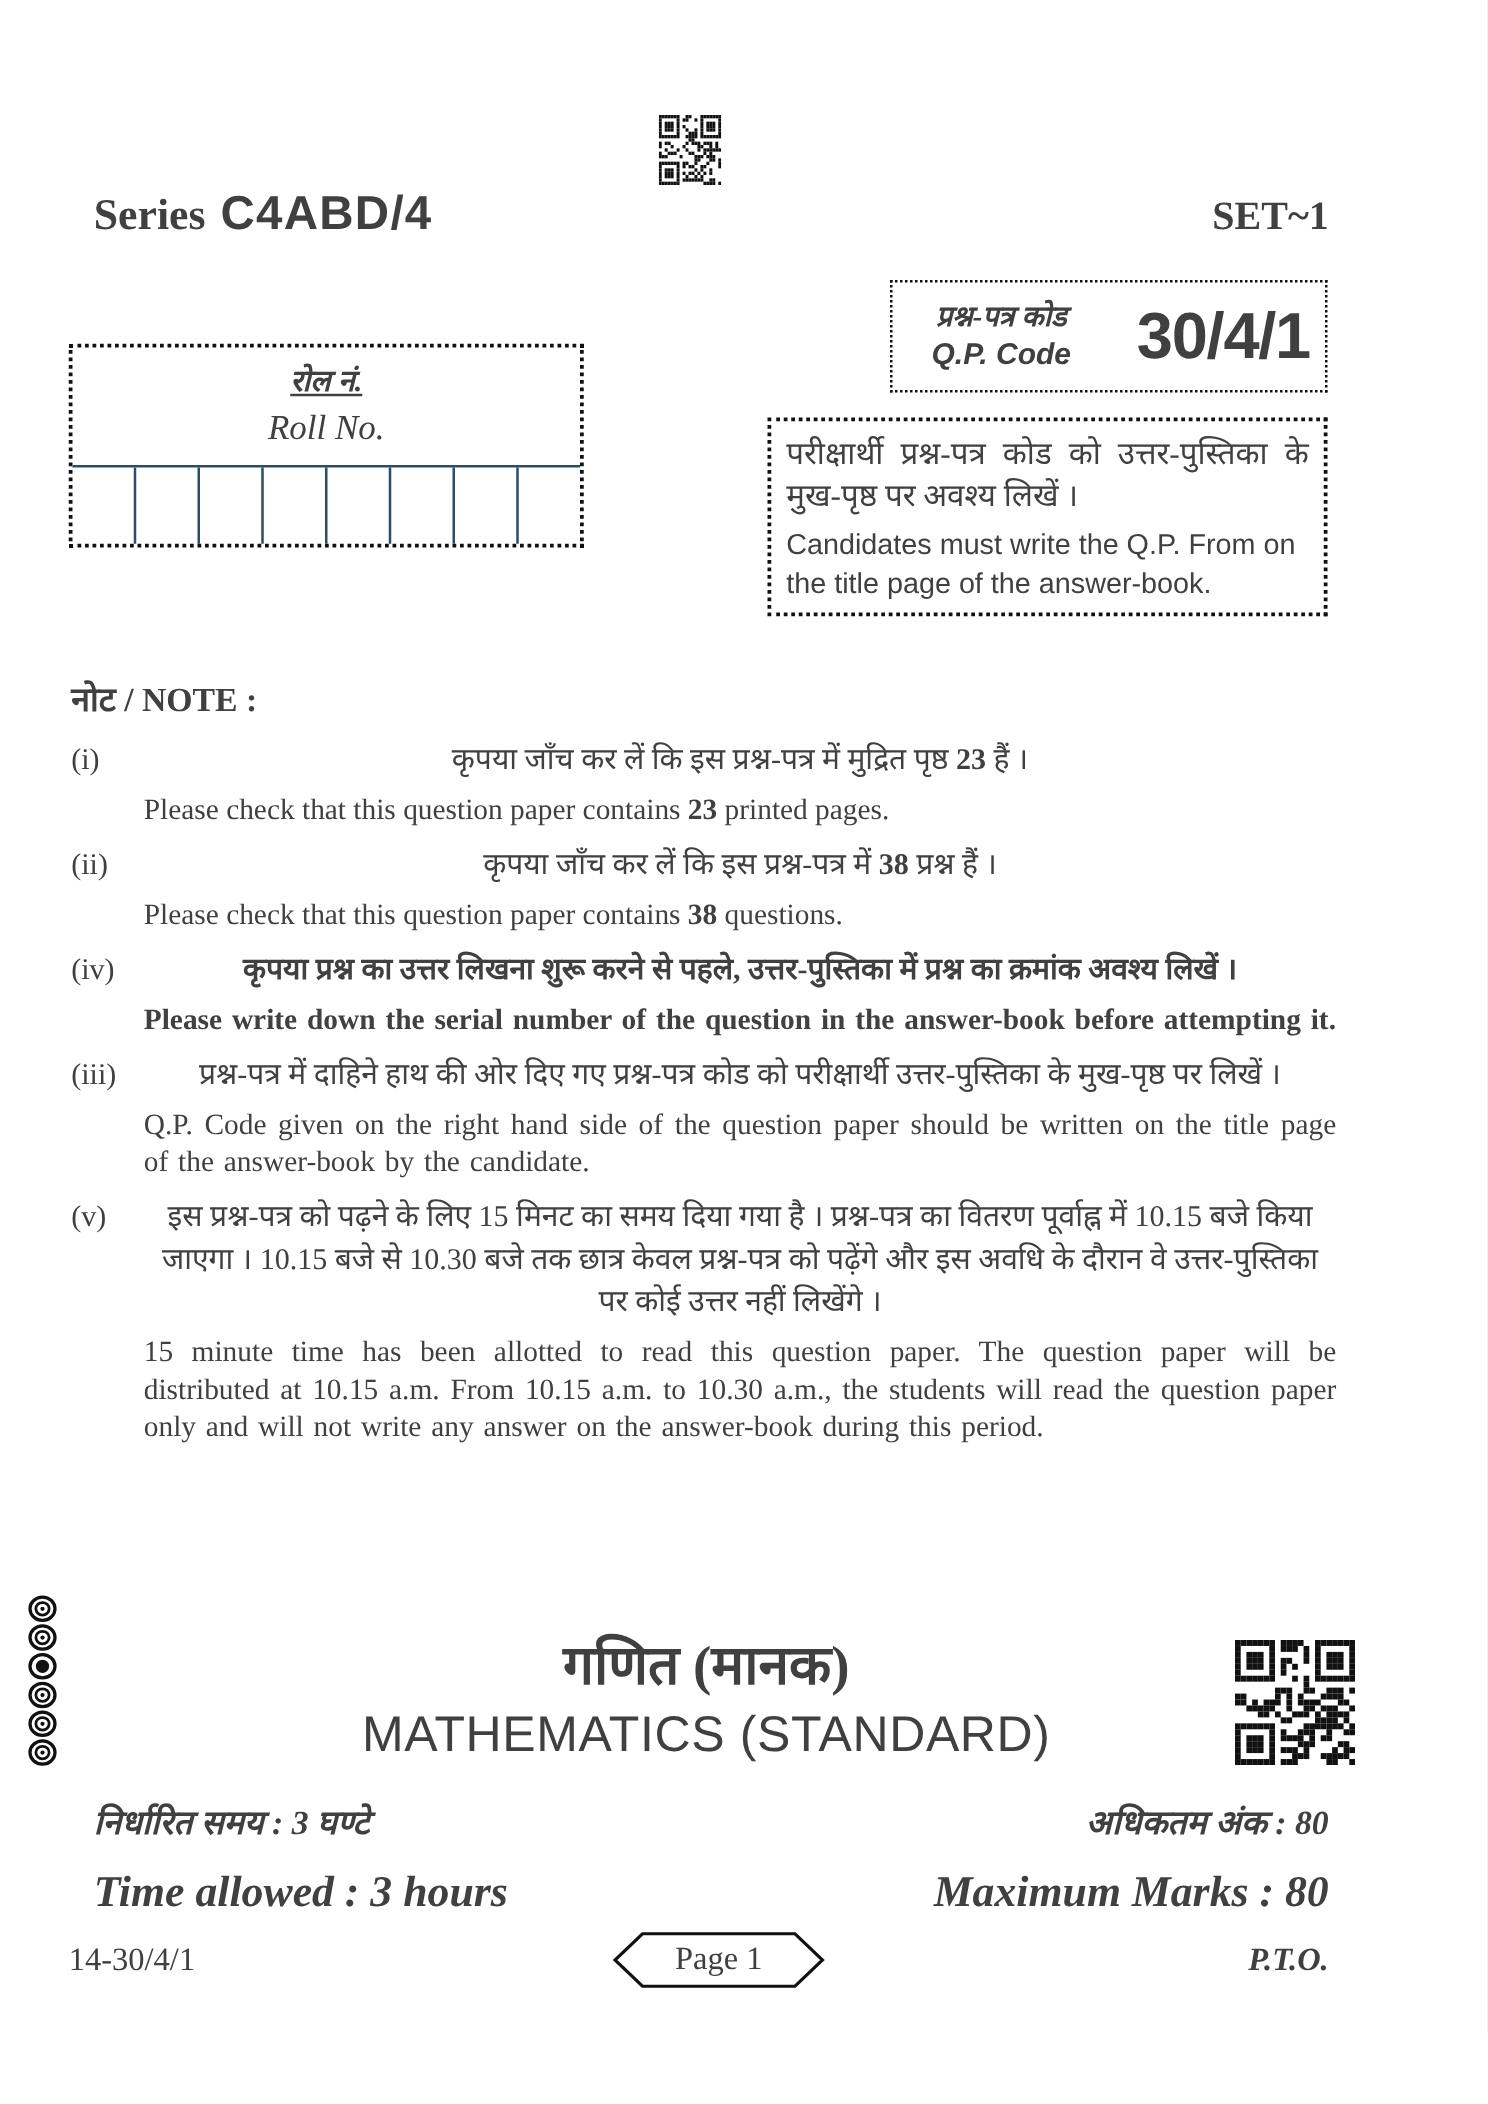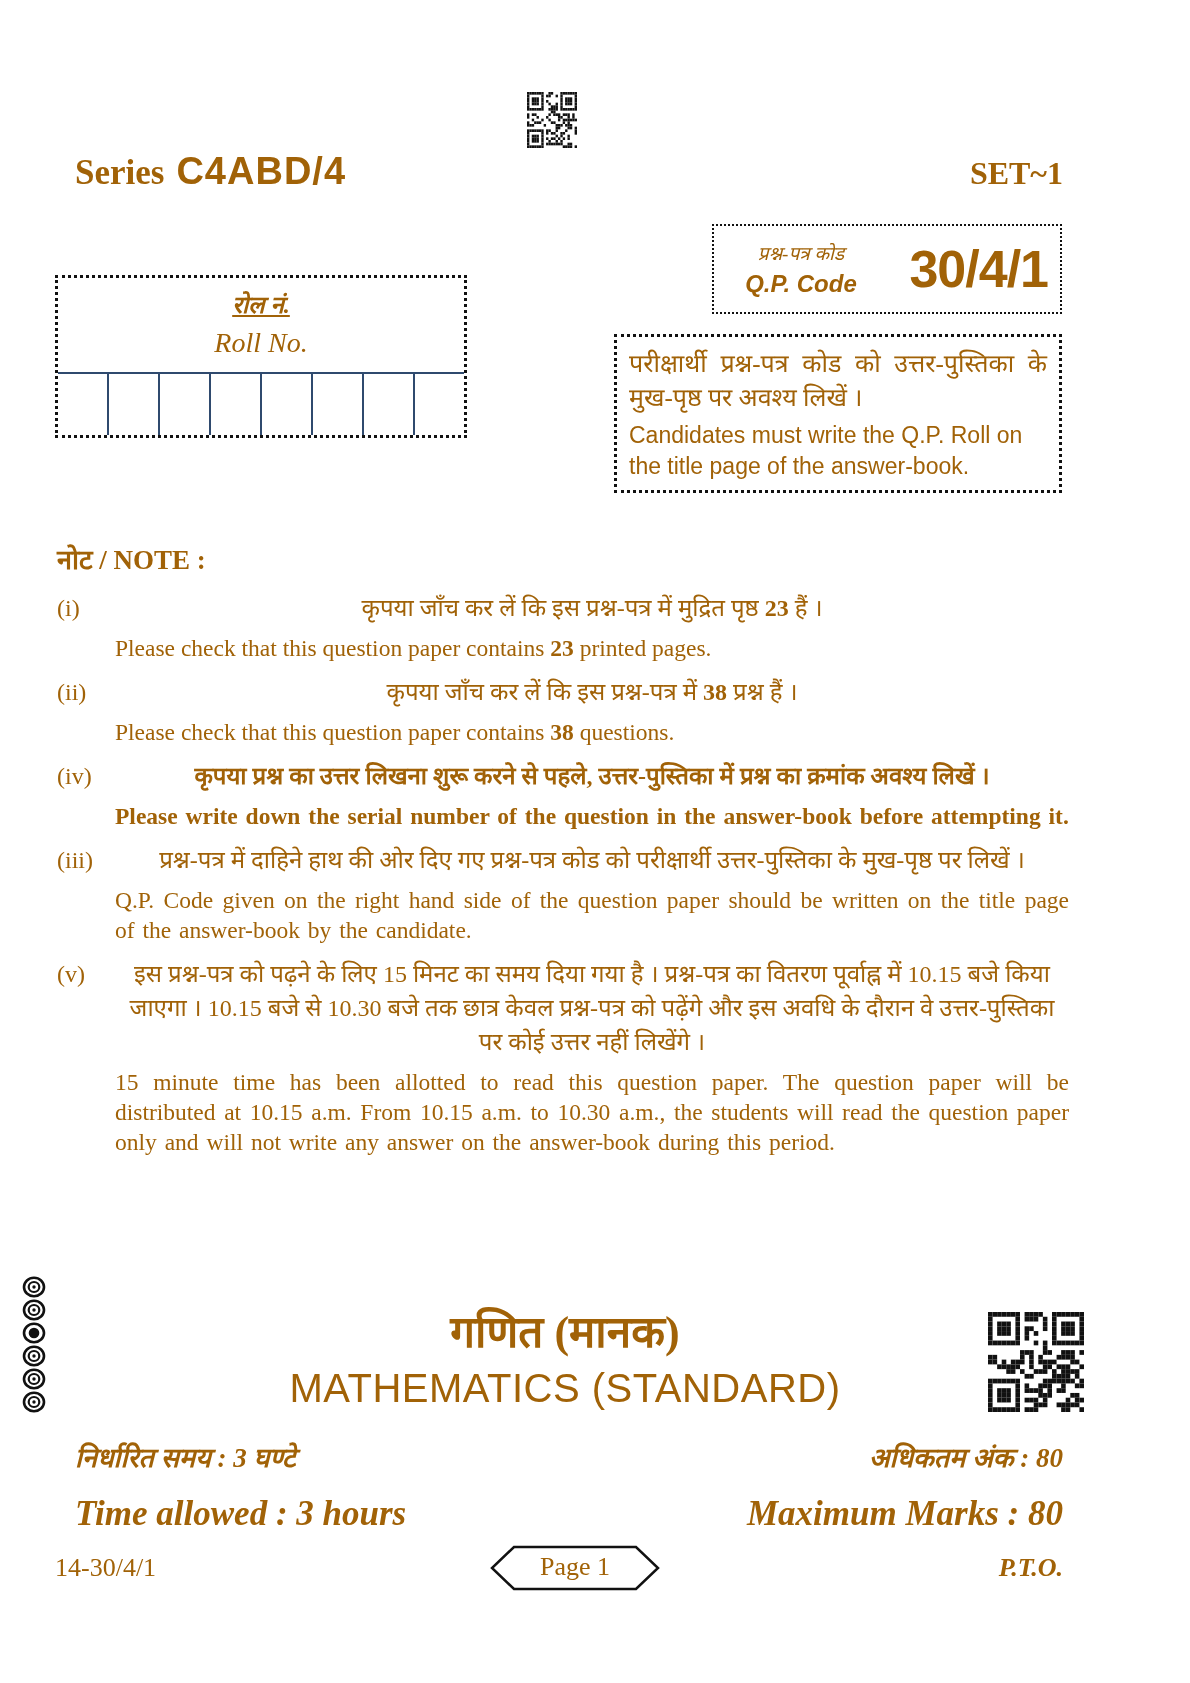--- a/index.html
+++ b/index.html
@@ -1,39 +1,39 @@
 <!DOCTYPE html>
 <html><head>
 <meta charset="utf-8">
 <style>
   html,body{margin:0;padding:0;background:#e8e8e8;}
   .page{
     position:relative; width:1190px; height:1683px; background:#ffffff;
     margin:0 auto; overflow:hidden;
-    font-family:"Liberation Serif", serif; color:#a16207;
+    font-family:"Liberation Serif", serif; color:#404040;
   }
   
   .qr{position:absolute;}
   .qr svg rect{fill:#111;}
   .qr-top{left:527px; top:92px; width:50px; height:56px;}
   .qr-bottom{left:988px; top:1312px; width:96px; height:100px;}
 
   
   .series-row{position:absolute; left:75px; right:127px; top:150px;
     display:flex; justify-content:space-between; align-items:baseline;}
   .series-label{font-weight:bold; font-size:35px;}
   .series-code{font-family:"Liberation Sans", sans-serif; font-weight:bold; font-size:38px; margin-left:12px; letter-spacing:1px;}
   .set-label{font-weight:bold; font-size:32px;}
 
   
   .qp-box{position:absolute; left:712px; top:224px; width:350px; height:90px;
     border:2px dotted #111; box-sizing:border-box;
     display:flex; align-items:center; padding:4px 10px 4px 8px;}
   .qp-labels{width:158px; text-align:center;}
-  .qp-label-hi{font-size:19px; font-weight:normal; font-style:italic; line-height:30px;}
+  .qp-label-hi{font-size:23px; font-weight:bold; font-style:italic; line-height:30px;}
   .qp-label-en{font-family:"Liberation Sans", sans-serif; font-size:24px; font-weight:bold; font-style:italic; line-height:30px;}
   .qp-code{flex:1; text-align:right; font-family:"Liberation Sans", sans-serif;
     font-weight:bold; font-size:52px; letter-spacing:-1px; padding-right:2px;}
 
   
   .roll-box{position:absolute; left:55px; top:275px; width:412px; height:163px;
     border:3px dotted #111; box-sizing:border-box;}
   .roll-hi{text-align:center; margin-top:9px; font-size:24px; font-weight:bold; font-style:italic;text-decoration:underline;}
   .roll-en{text-align:center; margin-top:7px; font-size:28px; font-style:italic;}
   .roll-grid{position:absolute; left:0; right:0; bottom:0; height:61px;
@@ -322,21 +322,21 @@
       <div class="roll-cell"></div>
       <div class="roll-cell"></div>
       <div class="roll-cell"></div>
       <div class="roll-cell"></div>
       <div class="roll-cell"></div>
     </div>
   </div>
 
   <div class="cand-box">
     <div class="cand-hi">परीक्षार्थी प्रश्न-पत्र कोड को उत्तर-पुस्तिका के मुख-पृष्ठ पर अवश्य लिखें ।</div>
-    <div class="cand-en">Candidates must write the Q.P. Roll on the title page of the answer-book.</div>
+    <div class="cand-en">Candidates must write the Q.P. From on the title page of the answer-book.</div>
   </div>
 
   <div class="note">
     <div class="note-heading">नोट / NOTE :</div>
 
     <div class="item">
       <span class="inum">(i)</span>
       <div class="itext">
         <p class="hi"><span>कृपया जाँच कर लें कि इस प्रश्न-पत्र में मुद्रित पृष्ठ </span><b>23</b><span> हैं ।</span></p>
         <p class="en"><span>Please check that this question paper contains </span><b>23</b><span> printed pages.</span></p>

